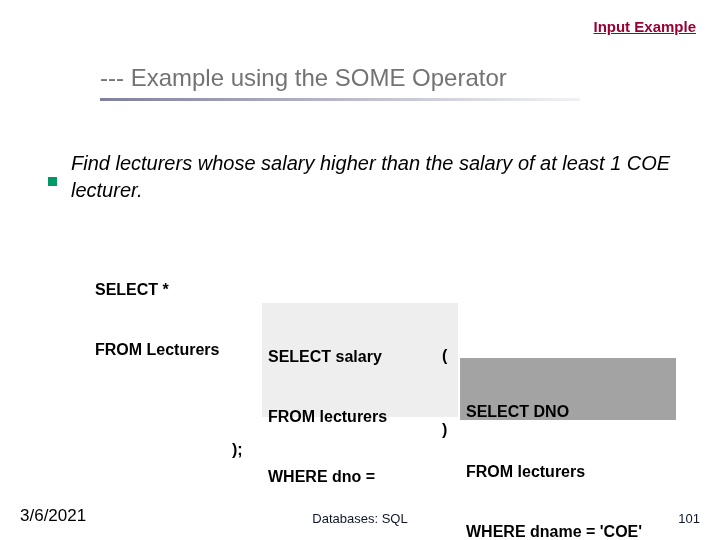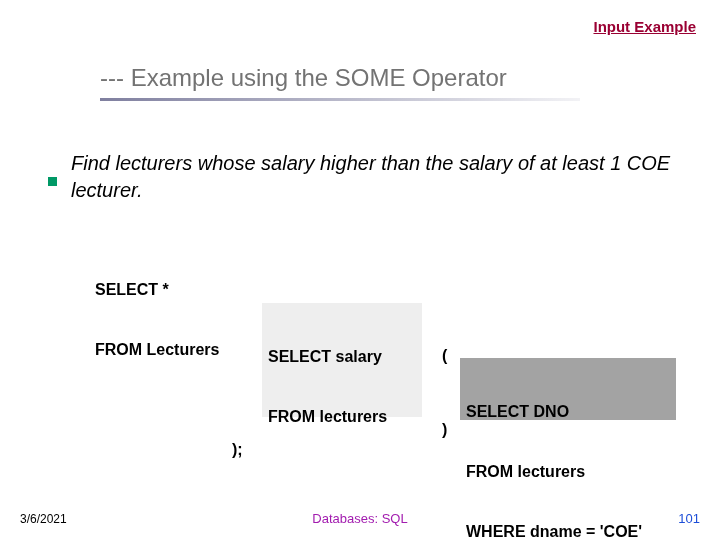--- a/index.html
+++ b/index.html
@@ -72,21 +72,21 @@
     left: 66px;
     top: 240px;
     white-space: pre;
     margin-left: 29px;
   }
   .kw-some { color: #9a0033; }
   .sql-box1 {
     position: absolute;
     left: 262px;
     top: 303px;
-    width: 160px;
+    width: 196px;
     height: 114px;
     background: #eeeeee;
     padding: 4px 6px;
     white-space: pre;
   }
   .paren-open {
     position: absolute;
     left: 442px;
     top: 346px;
   }
@@ -107,38 +107,38 @@
   }
   .sql-end {
     position: absolute;
     left: 232px;
     top: 440px;
   }
   .footer-left {
     position: absolute;
     left: 20px;
     bottom: 14px;
-    font-size: 12px;
+    font-size: 17px;
     color: #000000;
   }
   .footer-center {
     position: absolute;
     left: 0;
     right: 0;
     bottom: 14px;
     text-align: center;
     font-size: 13px;
-    color: #a21caf;
+    color: #0f172a;
   }
   .footer-right {
     position: absolute;
     right: 20px;
     bottom: 14px;
     font-size: 13px;
-    color: #1d4ed8;
+    color: #0f172a;
   }
 </style>
 </head>
 <body>
 
 <a class="link-top">Input Example</a>
 
 <div class="title-wrap">
   <div class="title">--- Example using the SOME Operator</div>
   <div class="title-underline"></div>
@@ -150,20 +150,21 @@
 </div>
 
 <div class="code sql-outer">
   <div>SELECT *</div>
   <div>FROM Lecturers</div>
 </div>
 
 <div class="code sql-box1">
   <div>SELECT salary</div>
   <div>FROM lecturers</div>
+  <div>WHERE dno =</div>
 </div>
 
 <div class="code paren-open">(</div>
 
 <div class="code sql-box2">
   <div>SELECT DNO</div>
   <div>FROM lecturers</div>
   <div>WHERE dname = 'COE'</div>
 </div>
 

